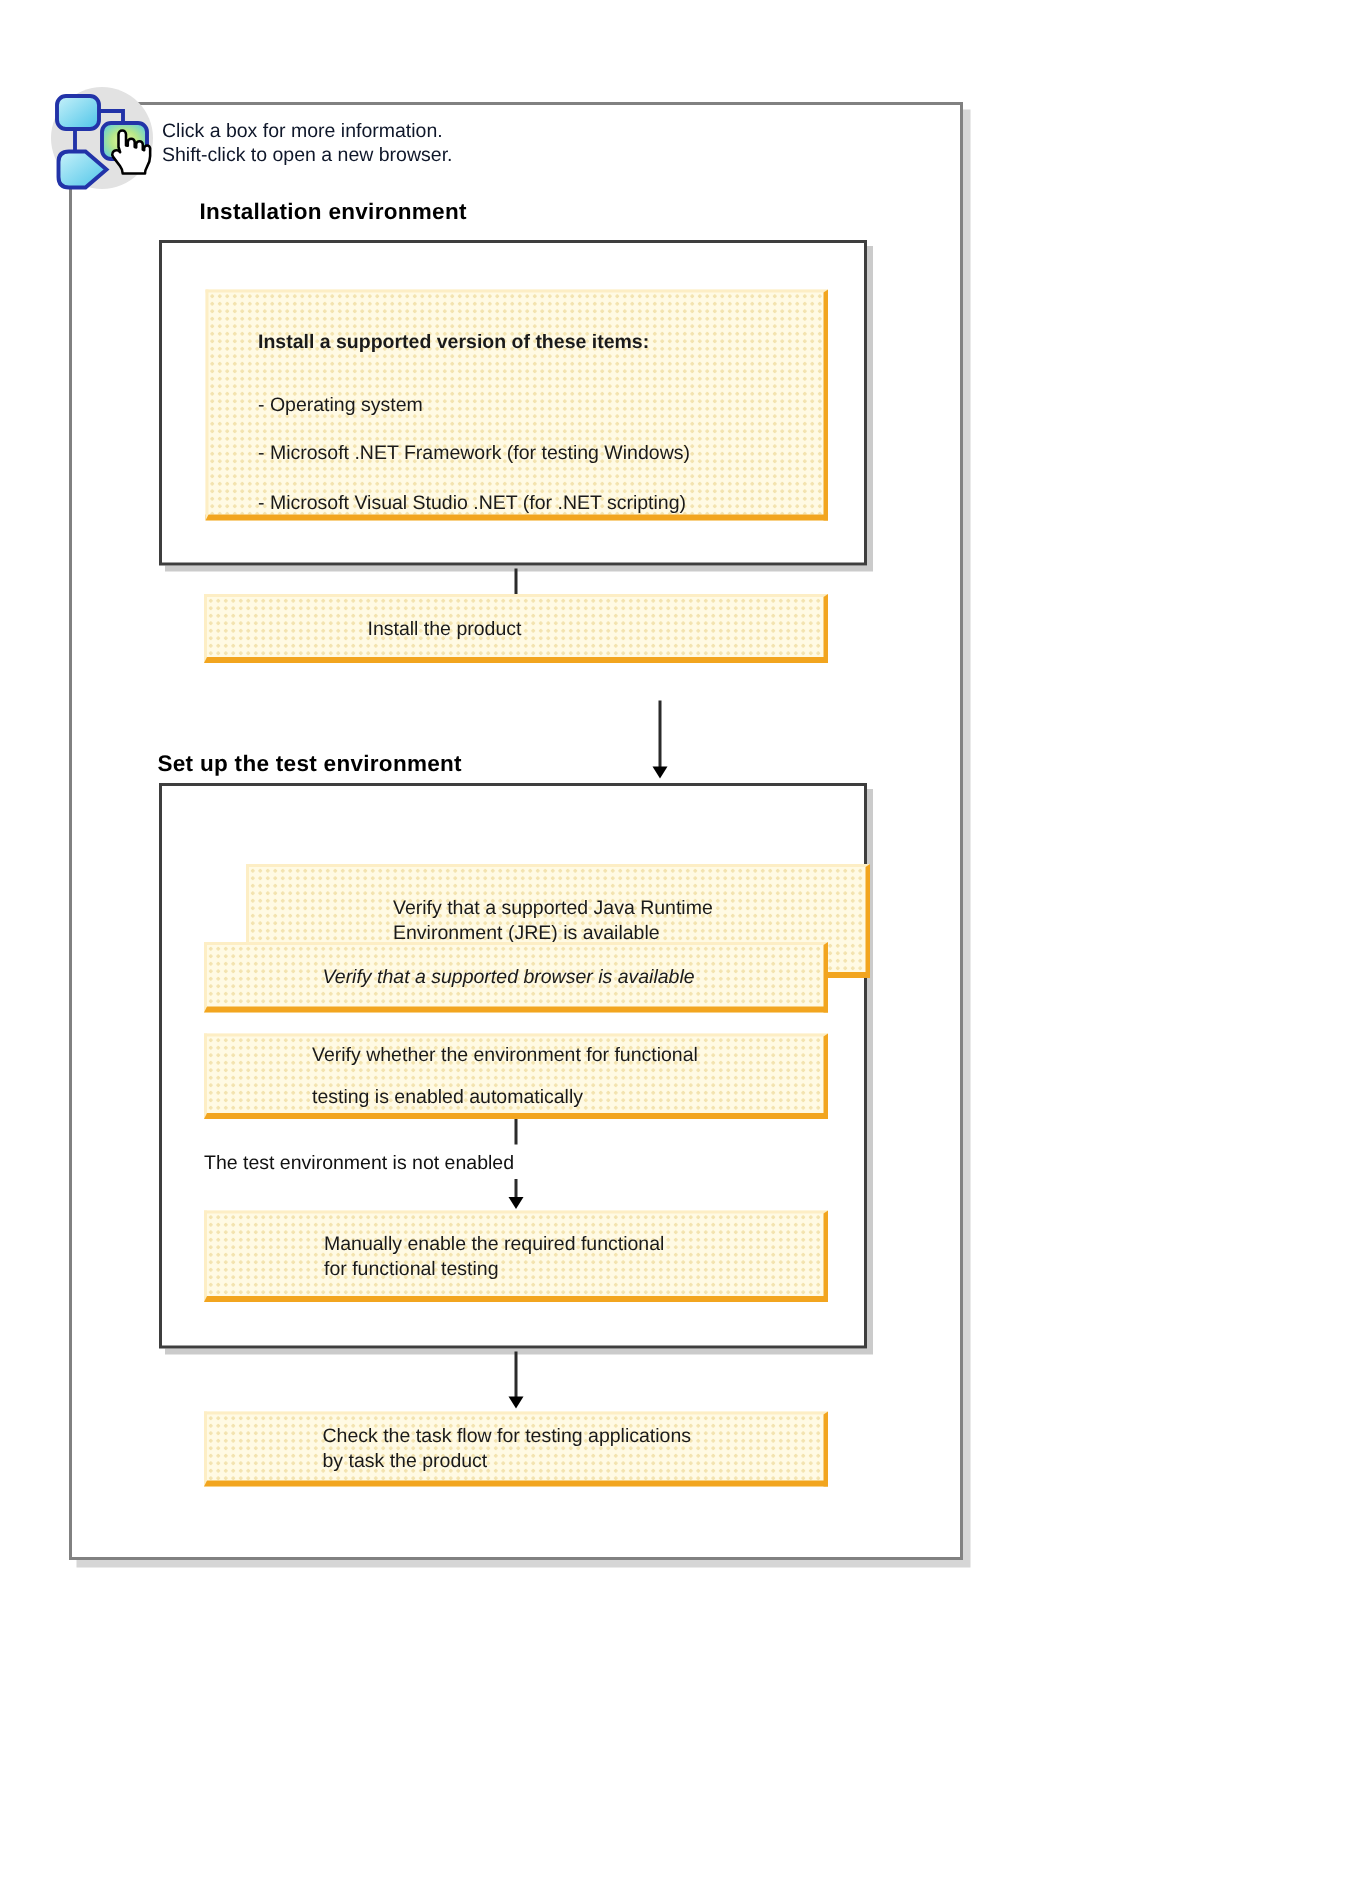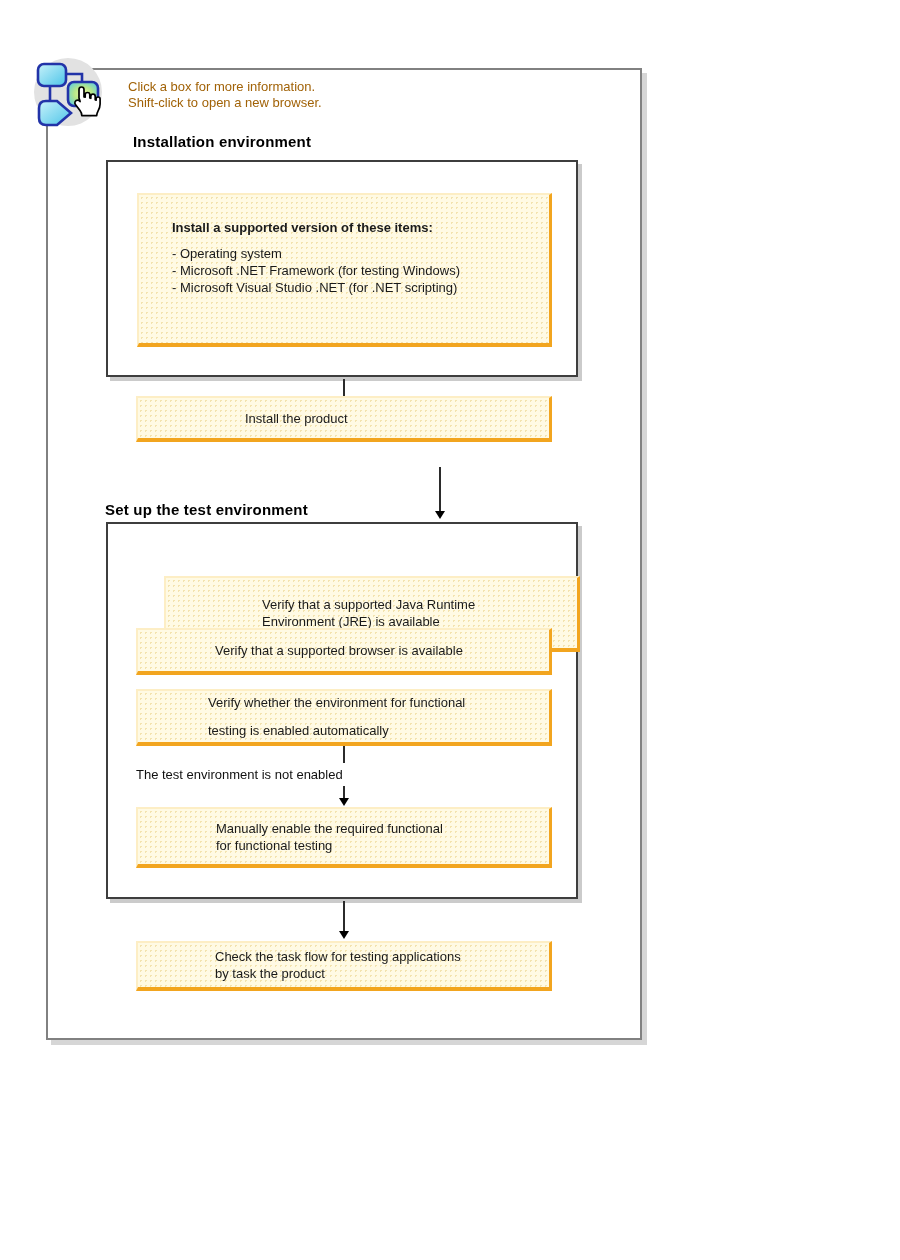--- a/index.html
+++ b/index.html
@@ -21,38 +21,38 @@
   .section1{left:106px;top:160px;height:217px;}
   .section2{left:106px;top:522px;height:377px;}
   
   .heading{
     position:absolute;left:105px;font-size:15px;font-weight:bold;color:#000000;
     white-space:nowrap;letter-spacing:0.2px;
   }
   .heading1{top:133px;margin-left:28px;}
   .heading2{top:501px;}
   
-  .intro{position:absolute;left:128px;top:79px;font-size:13px;line-height:16px;color:#a16207;}
+  .intro{position:absolute;left:108px;top:79px;font-size:13px;line-height:16px;color:#0f172a;}
   
   .node{
     position:absolute;left:136px;width:416px;box-sizing:border-box;
     background-color:#fffae4;
     background-image:radial-gradient(#f3e3af 1px, rgba(0,0,0,0) 1px);
     background-size:5px 5px;
     border-top:2px solid #fdeec5;border-left:2px solid #fdeec5;
     border-right:3px solid #f2a51f;border-bottom:4px solid #f2a51f;
     font-size:13px;line-height:17px;color:#1a1a1a;
     display:flex;flex-direction:column;justify-content:center;
     cursor:pointer;
   }
-  .node-prereq{left:137px;top:193px;width:415px;height:154px;justify-content:flex-start;padding:24px 12px 0 33px;}
+  .node-prereq{left:137px;top:193px;width:415px;height:154px;justify-content:space-between;padding:24px 12px 0 33px;}
   .node-prereq .node-title{font-weight:bold;margin-bottom:9px;}
   .node-install{top:396px;height:46px;padding-left:107px;}
   .node-jre{top:576px;height:76px;padding-left:96px;margin-left:28px;}
-  .node-browser{top:628px;height:47px;padding-left:77px;}
+  .node-browser{top:628px;height:47px;padding-left:77px;font-style:italic;}
   .node-verifyenv{top:689px;height:57px;padding-left:70px;gap:11px;}
   .node-manual{top:807px;height:61px;padding-left:78px;}
   .node-check{top:941px;height:50px;padding-left:77px;}
   
   .vline{position:absolute;width:2px;background:#2b2b2b;}
   .arrowhead{
     position:absolute;width:0;height:0;
     border-left:5px solid transparent;border-right:5px solid transparent;
     border-top:8px solid #000000;
   }

